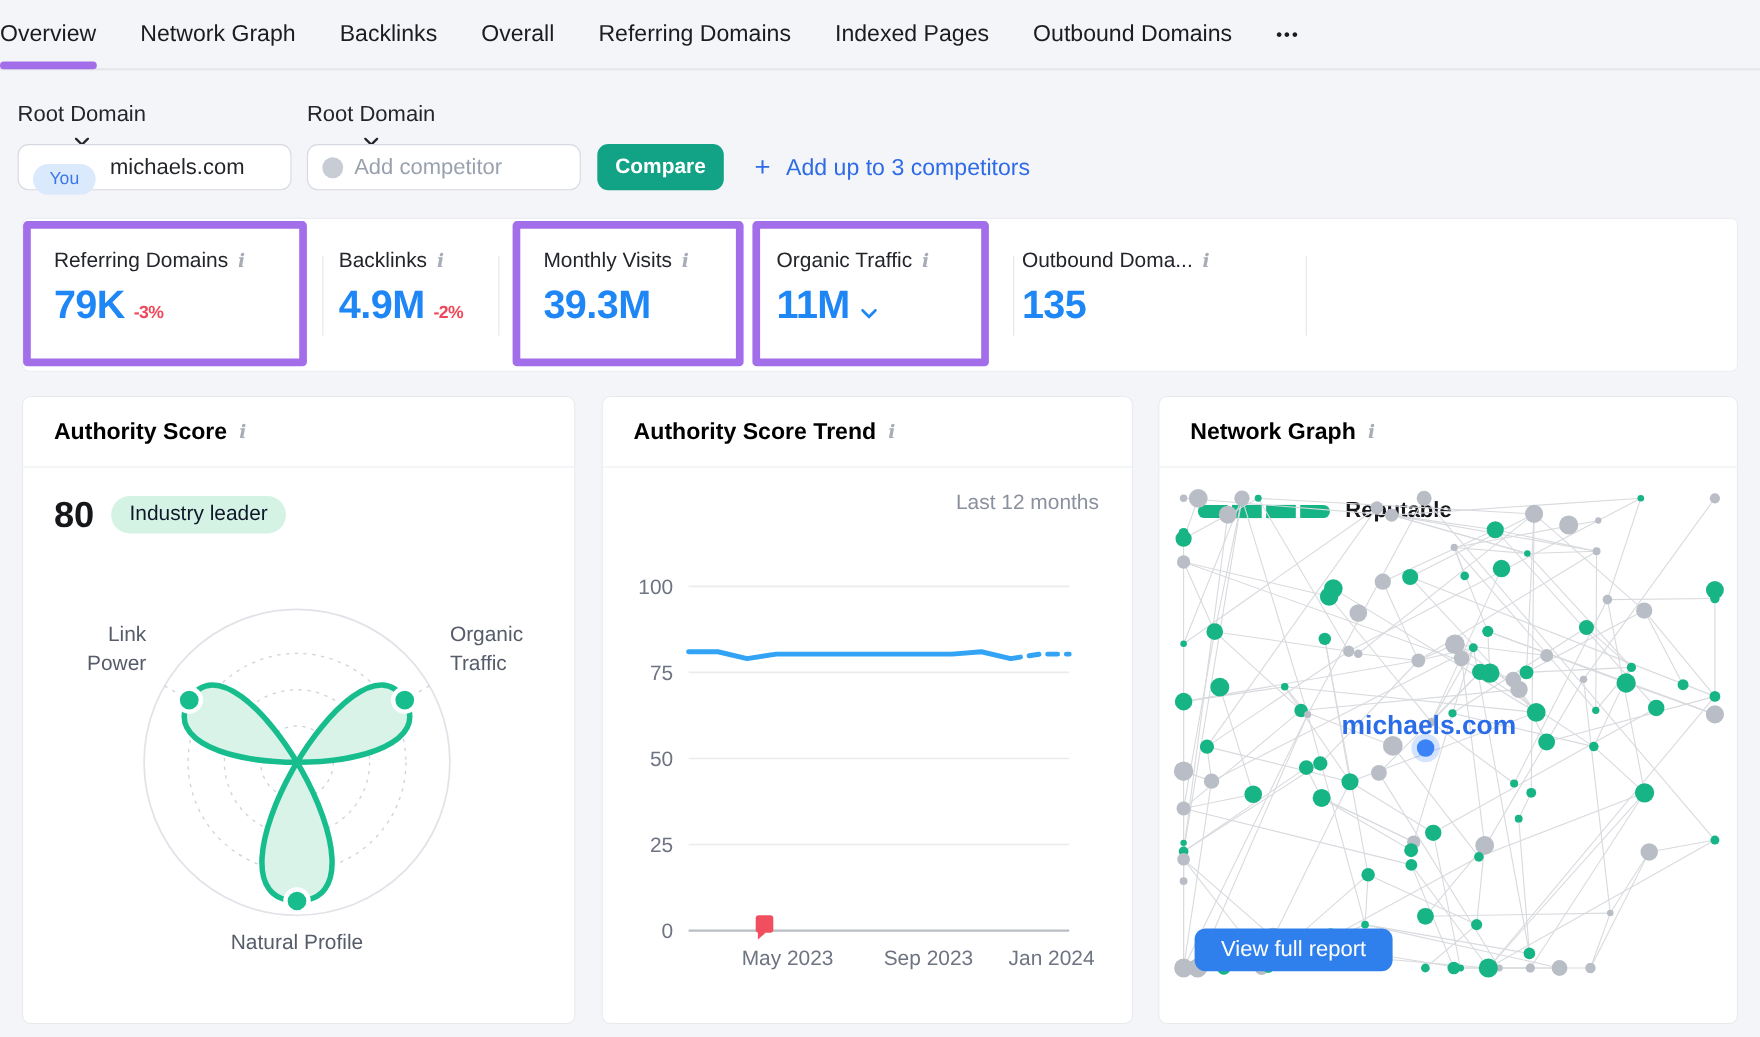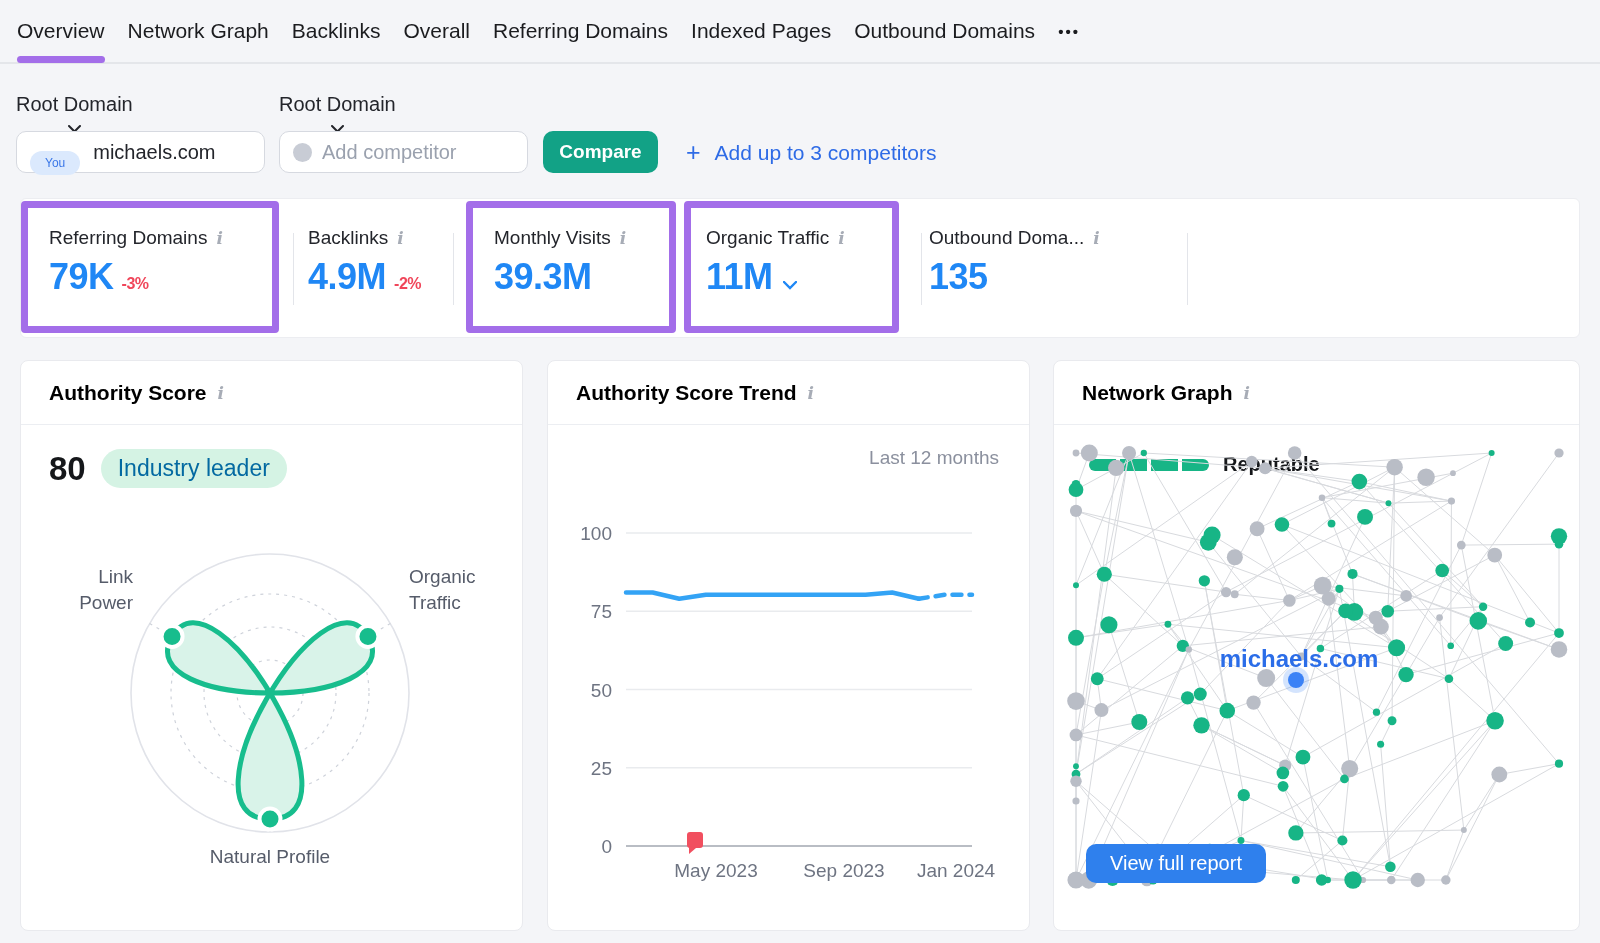--- a/index.html
+++ b/index.html
@@ -4,36 +4,36 @@
 <style>
   * { margin:0; padding:0; box-sizing:border-box; }
   html,body { width:1600px; height:943px; }
   body {
     font-family:"Liberation Sans","DejaVu Sans",sans-serif;
     background:#f4f5f8; color:#1d1e21; position:relative; overflow:hidden;
   }
   
   .nav { position:absolute; top:0; left:0; width:1600px; height:64px;
          border-bottom:2px solid #e4e6ea; display:flex; align-items:center;
-         gap:23px; padding-left:17px; background:#f4f5f8; }
+         gap:40px; background:#f4f5f8; }
   .nav-tab { font-size:21px; color:#1b1c1f; position:relative; cursor:pointer; white-space:nowrap; }
   .nav-tab.active::after { content:""; position:absolute; left:0; right:0; bottom:-20px;
          height:7px; background:#a36ee9; border-radius:4px; }
   .more-tabs { font-size:15px; letter-spacing:2px; font-weight:700; color:#1b1c1f; cursor:pointer; }
   .more-tabs::before { content:"•••"; }
 
   
   .scope-label { position:absolute; top:93px; font-size:20px; color:#23252b;
                  display:flex; align-items:center; gap:9px; cursor:pointer;flex-direction:column; }
   .chev { width:13px; height:8px; display:inline-block; }
   .chev svg { display:block; }
   .you-box { position:absolute; left:16px; top:131px; width:249px; height:42px;
              background:#fff; border:1px solid #d6d9e0; border-radius:10px;
              display:flex; align-items:center; padding-left:13px; }
-  .you-pill { background:#dbe9fd; color:#3a77e8; font-size:12px; padding:5px 15px;
+  .you-pill { background:#dbe9fd; color:#3a77e8; font-size:16px; padding:5px 15px;
               border-radius:999px;margin-top:21px; }
   .you-domain { font-size:20px; color:#23252b; margin-left:13px; }
   .competitor-box { position:absolute; left:279px; top:131px; width:249px; height:42px;
              background:#fff; border:1px solid #d6d9e0; border-radius:10px;
              display:flex; align-items:center; padding-left:13px; gap:10px; }
   .favicon-placeholder { width:19px; height:19px; border-radius:50%; background:#c8ccd5; flex:0 0 auto; }
   .competitor-box input { border:none; outline:none; font-size:20px; width:190px;
              font-family:inherit; color:#23252b; background:transparent; }
   .competitor-box input::placeholder { color:#9aa1ae; }
   .compare-btn { position:absolute; left:543px; top:131px; width:115px; height:42px;
@@ -65,21 +65,21 @@
            border:1px solid #e9eaee; border-radius:8px; }
   .panel-header { height:64px; border-bottom:1px solid #eceef2; display:flex;
                   align-items:center; gap:11px; padding-left:28px; }
   .panel-title { font-size:21px; font-weight:700; color:#000000; }
   #panel-authority { left:20px;  width:503px; }
   #panel-trend     { left:547px; width:483px; }
   #panel-network   { left:1053px; width:527px; }
 
   .score-row { position:absolute; left:28px; top:88px; display:flex; align-items:center; gap:15px; }
   .score-value { font-size:33px; font-weight:700; color:#15171a; }
-  .score-badge { background:#d5f3e4; color:#0369a1; font-size:23px; padding:6px 17px;
+  .score-badge { background:#d5f3e4; color:#0f172a; font-size:19px; padding:6px 17px;
                  border-radius:999px; }
   #radar-svg { position:absolute; left:0; top:150px; }
 
   .period-label { position:absolute; right:30px; top:86px; font-size:19px; color:#8b909e; }
   #trend-svg { position:absolute; left:0; top:64px; }
 
   .meter-row { position:absolute; left:35px; top:92px; display:flex; align-items:center; }
   .meter-seg { width:27px; height:12px; background:#17b586; margin-right:4px; }
   .meter-seg:first-child { border-radius:7px 0 0 7px; }
   .meter-seg.last { border-radius:0 7px 7px 0; margin-right:0; }

